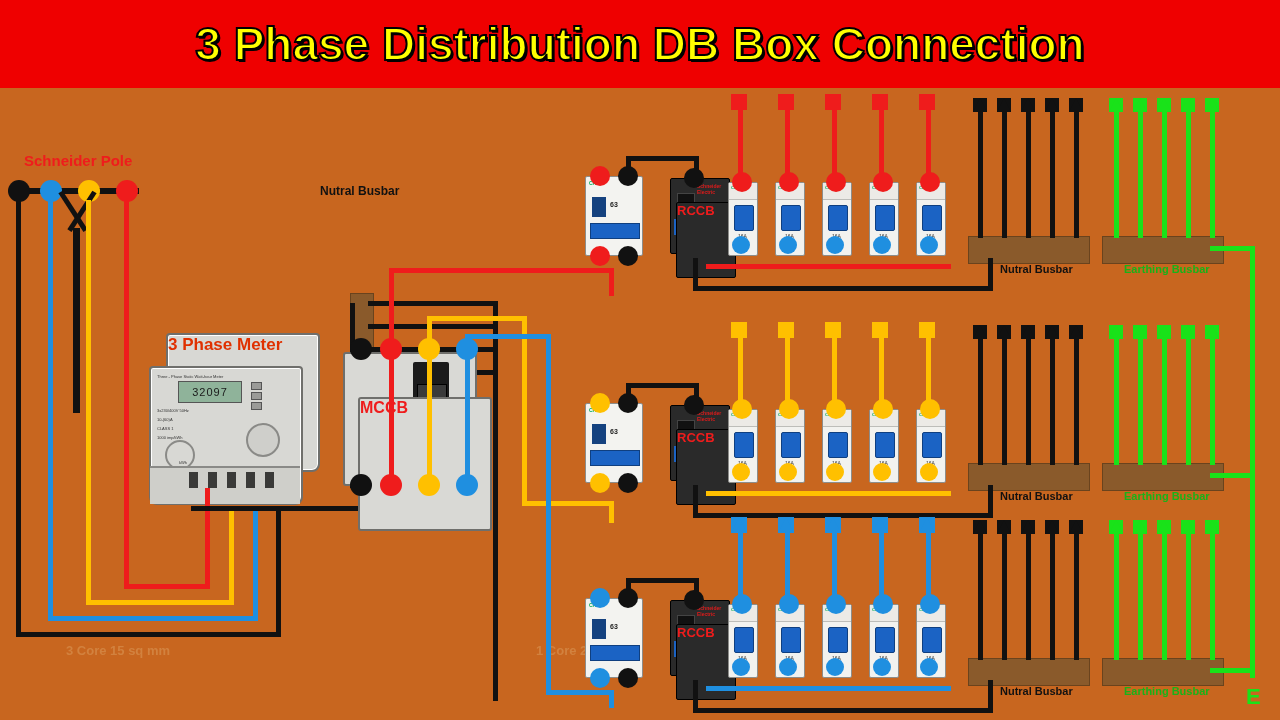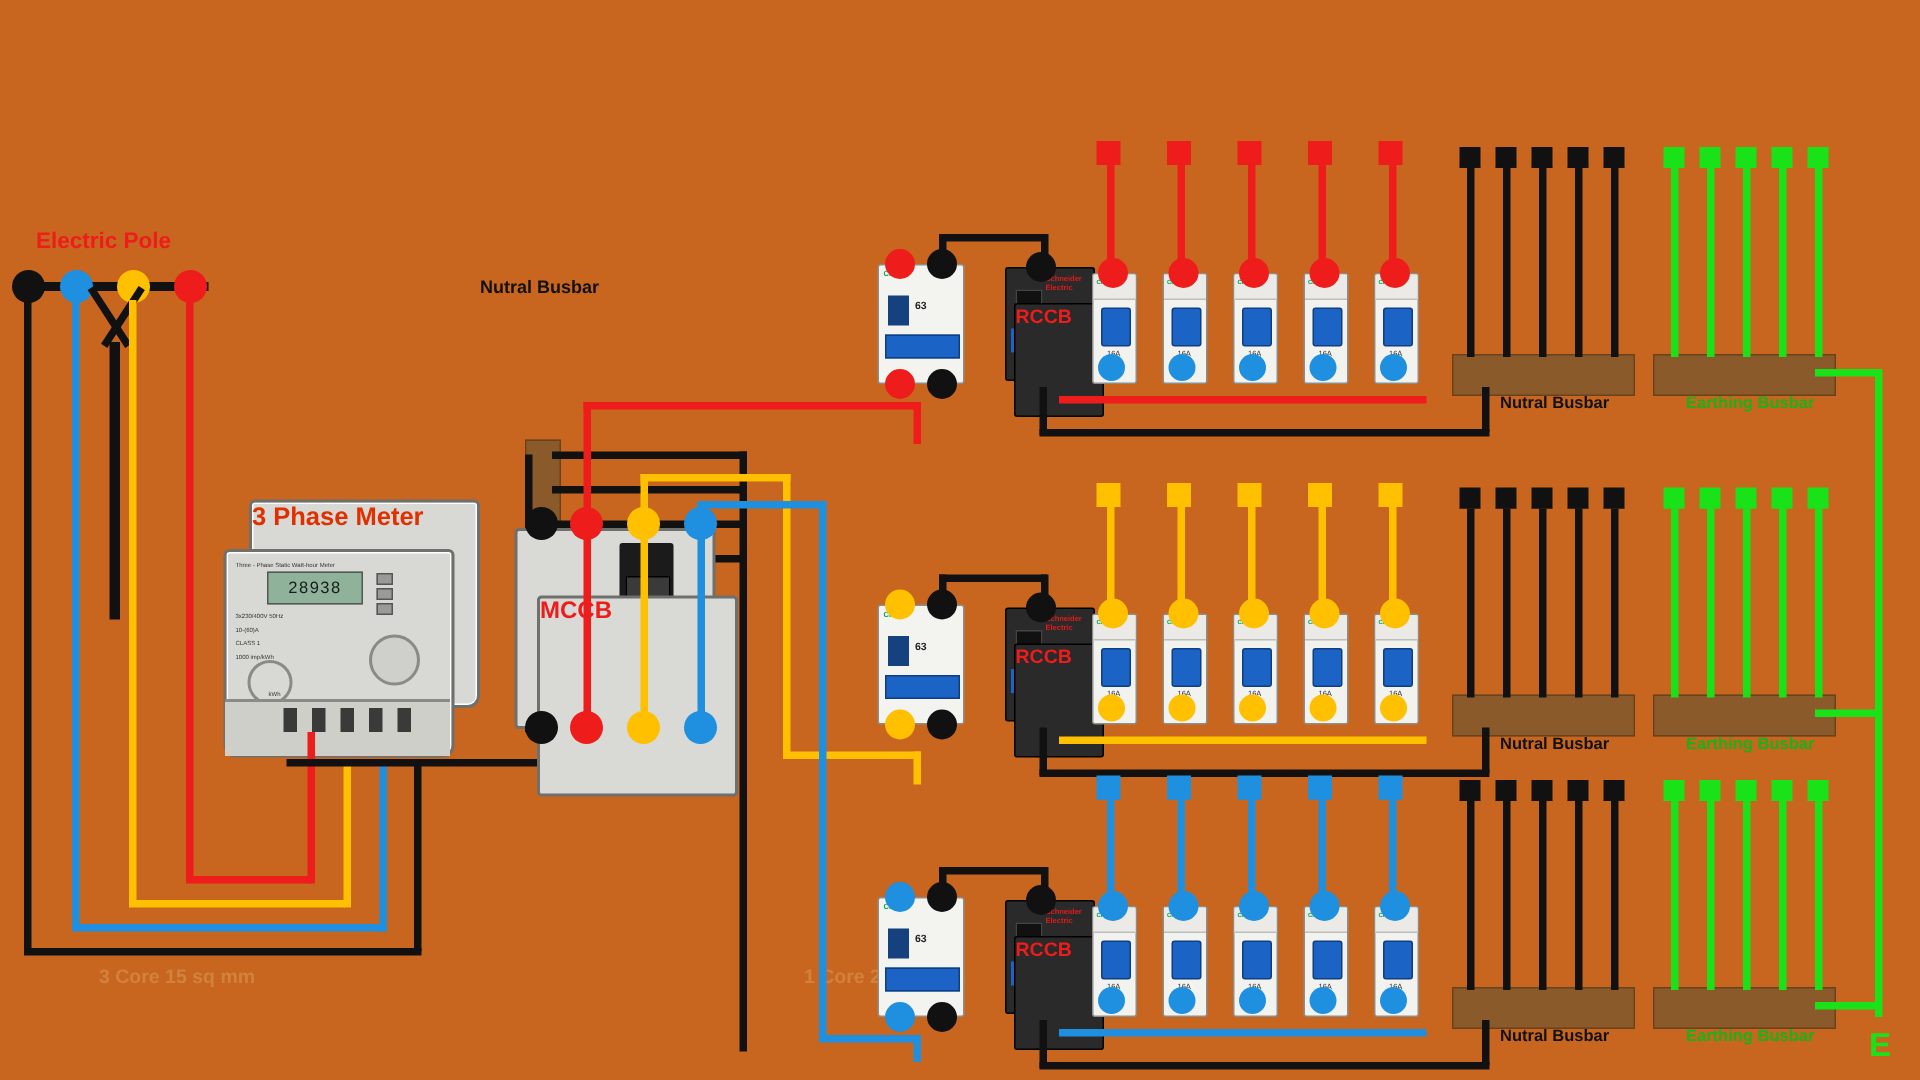--- a/index.html
+++ b/index.html
@@ -121,24 +121,27 @@
   .arrow.up.grn{border-left:7px solid transparent;border-right:7px solid transparent;border-bottom:14px solid #19e219;}
   .arrow.up.red{border-left:8px solid transparent;border-right:8px solid transparent;border-bottom:16px solid #ef1c1c;}
   .arrow.up.yel{border-left:8px solid transparent;border-right:8px solid transparent;border-bottom:16px solid #ffc000;}
   .arrow.up.blu{border-left:8px solid transparent;border-right:8px solid transparent;border-bottom:16px solid #1f8fe0;}
 </style>
 </head>
 <body>
 
 <div class="stage">
 
+  <div class="titlebar">
+    <div class="title">3 Phase Distribution DB Box Connection</div>
+  </div>
 
   <div class="canvas">
 
-    <div class="lbl pole" style="left:18px;top:64px;">Electric Pole</div>
+    <div class="lbl pole" style="left:18px;top:64px;">Schneider Pole</div>
     <div class="lbl meter" style="left:160px;top:245px;">3 Phase Meter</div>
     <div class="lbl nbus" style="left:314px;top:96px;">Nutral Busbar</div>
     <div class="lbl faint" style="left:60px;top:555px;">3 Core 15 sq mm</div>
     <div class="lbl faint" style="left:530px;top:555px;">1 Core 2.5 sq mm</div>
     <div class="lbl e" style="left:1240px;top:596px;">E</div>
 
     <div>
 
       <div class="pole-bar" style="left:8px;top:100px;width:125px;height:6px;"></div>
 
@@ -165,21 +168,21 @@
       <div class="w yel v" style="left:80px;top:112px;height:404px;"></div>
       <div class="w yel h" style="left:80px;top:512px;width:144px;"></div>
       <div class="w yel v" style="left:223px;top:418px;height:99px;"></div>
 
       <div class="w red v" style="left:118px;top:112px;height:388px;"></div>
       <div class="w red h" style="left:118px;top:496px;width:84px;"></div>
       <div class="w red v" style="left:199px;top:418px;height:83px;"></div>
     </div>
 
     <div class="meter">
-      <div class="screen">28938</div>
+      <div class="screen">32097</div>
       <div class="txt" style="left:6px;top:6px;">Three - Phase Static Watt-hour Meter</div>
       <div class="txt" style="left:6px;top:40px;">3x230/400V 50Hz</div>
       <div class="txt" style="left:6px;top:49px;">10-(60)A</div>
       <div class="txt" style="left:6px;top:58px;">CLASS  1</div>
       <div class="txt" style="left:6px;top:67px;">1000 imp/kWh</div>
       <div class="txt" style="left:28px;top:92px;">kWh</div>
       <div class="btn" style="left:100px;top:14px;"></div>
       <div class="btn" style="left:100px;top:24px;"></div>
       <div class="btn" style="left:100px;top:34px;"></div>
       <div class="knob"></div>

